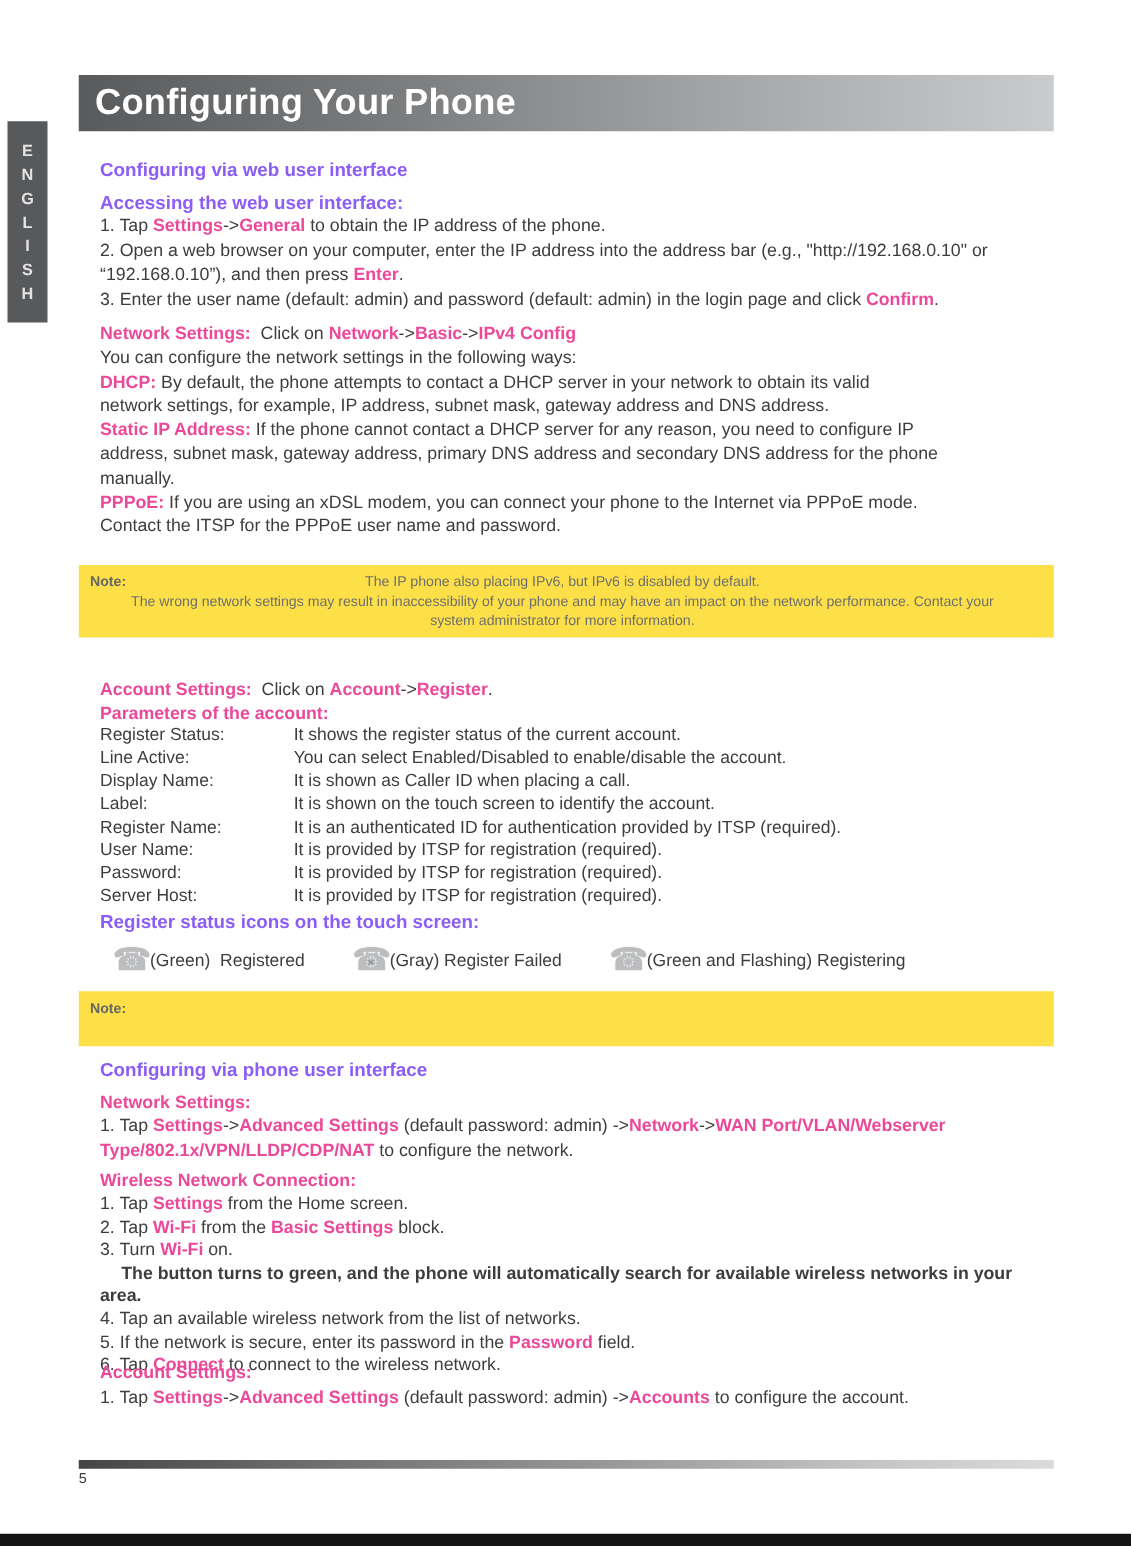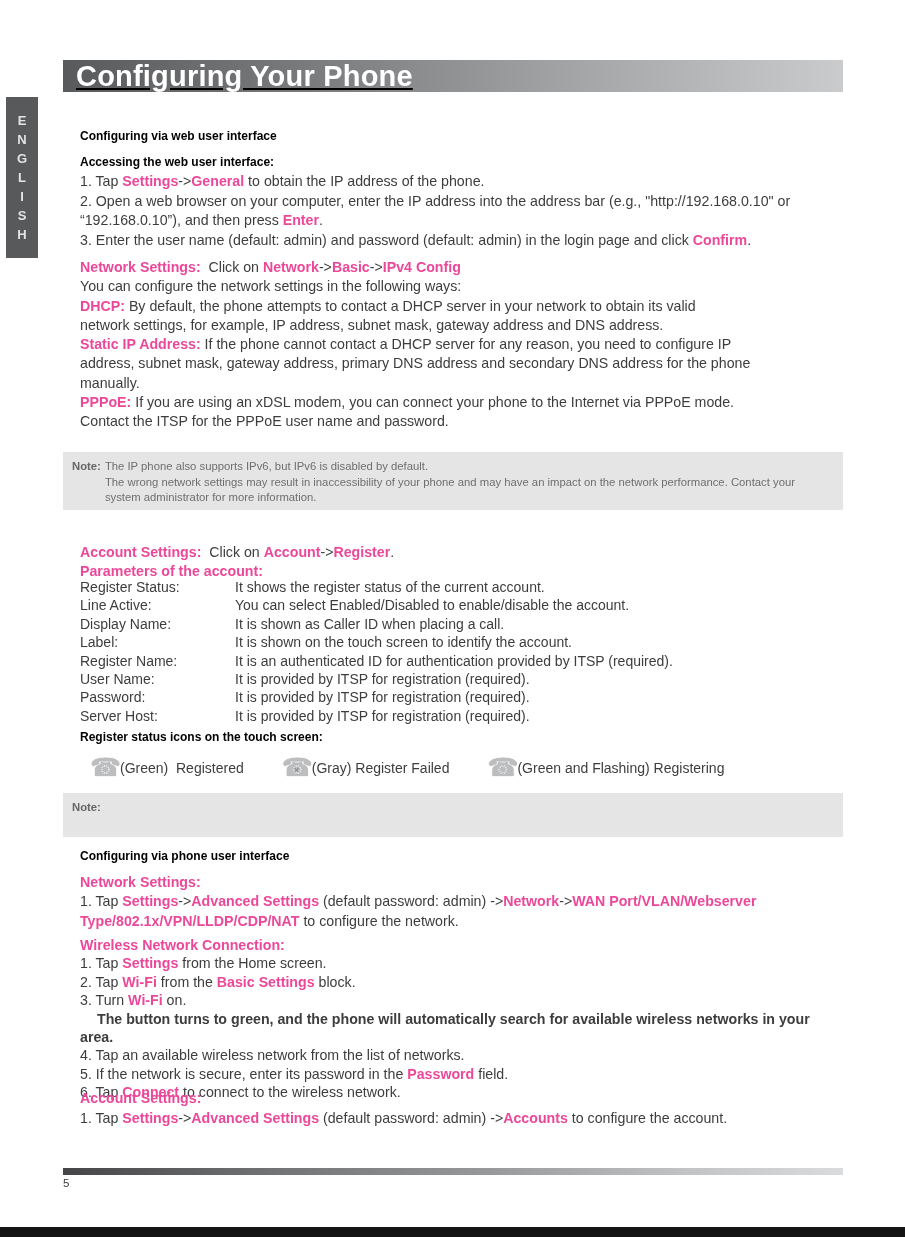--- a/index.html
+++ b/index.html
@@ -9,26 +9,25 @@
     position: relative;
     width: 905px;
     height: 1237px;
     background: #ffffff;
     overflow: hidden;
   }
   
   .header-bar {
     position: absolute;
     left: 63px; top: 60px;
-    width: 780px; height: 32px;
+    width: 780px; height: 45px;
     background: linear-gradient(90deg, #595a5c 0%, #77797b 30%, #a2a4a6 65%, #c9cbcd 100%);
     display: flex;
     align-items: center;
     padding-left: 13px;
-    text-decoration: underline;
   }
   .header-title {
     color: #ffffff;
     font-size: 29px;
     font-weight: bold;
     letter-spacing: 0.2px;
   }
   
   .lang-tab {
     position: absolute;
@@ -55,38 +54,39 @@
     width: 766px;
     color: #3d3d3d;
     font-size: 14.2px;
     line-height: 19.3px;
     white-space: pre-wrap;
   }
   .tblock b { color: #ec4899; }
   .heading {
     position: absolute;
     left: 80px;
-    color: #000000;
-    font-size: 12px;
+    color: #8b5cf6;
+    font-size: 15px;
     font-weight: bold;
     line-height: 19px;
     white-space: pre;
   }
   .indent { padding-left: 17px; font-weight: bold; }
   
   .note-box {
     position: absolute;
     left: 63px;
     width: 780px;
-    background: #e5e5e5;
+    background: #fde047;
     color: #6f6f6f;
     font-size: 11.3px;
     line-height: 15.6px;
     display: flex;
     padding: 7px 6px 7px 9px;
+    text-align: center;
   }
   .note-label { font-weight: bold; white-space: pre; color: #666666; }
   .note-body { margin-left: 4px; white-space: pre-wrap; }
   
   .params {
     position: absolute;
     left: 80px; top: 579px;
     width: 766px;
     color: #3d3d3d;
     font-size: 14px;
@@ -162,21 +162,21 @@
   </div>
 
   <div class="heading" style="top:127px;">Configuring via web user interface</div>
   <div class="heading" style="top:153px;">Accessing the web user interface:</div>
   <div class="tblock" style="top:172px; line-height:19.6px;"><span>1. Tap </span><b>Settings</b><span>-&gt;</span><b>General</b><span> to obtain the IP address of the phone.</span><br><span>2. Open a web browser on your computer, enter the IP address into the address bar (e.g., "http://192.168.0.10" or</span><br><span>“192.168.0.10”), and then press </span><b>Enter</b><span>.</span><br><span>3. Enter the user name (default: admin) and password (default: admin) in the login page and click </span><b>Confirm</b><span>.</span></div>
 
   <div class="tblock" style="top:258px;"><b>Network Settings:</b><span>  Click on </span><b>Network</b><span>-&gt;</span><b>Basic</b><span>-&gt;</span><b>IPv4 Config</b><br><span>You can configure the network settings in the following ways:</span><br><b>DHCP:</b><span> By default, the phone attempts to contact a DHCP server in your network to obtain its valid</span><br><span>network settings, for example, IP address, subnet mask, gateway address and DNS address.</span><br><b>Static IP Address:</b><span> If the phone cannot contact a DHCP server for any reason, you need to configure IP</span><br><span>address, subnet mask, gateway address, primary DNS address and secondary DNS address for the phone</span><br><span>manually.</span><br><b>PPPoE:</b><span> If you are using an xDSL modem, you can connect your phone to the Internet via PPPoE mode.</span><br><span>Contact the ITSP for the PPPoE user name and password.</span></div>
 
   <div class="note-box" style="top:452px; height:58px;">
     <span class="note-label">Note:</span>
-    <div class="note-body"><span>The IP phone also supports IPv6, but IPv6 is disabled by default.</span><br><span>The wrong network settings may result in inaccessibility of your phone and may have an impact on the network performance. Contact your</span><br><span>system administrator for more information.</span></div>
+    <div class="note-body"><span>The IP phone also placing IPv6, but IPv6 is disabled by default.</span><br><span>The wrong network settings may result in inaccessibility of your phone and may have an impact on the network performance. Contact your</span><br><span>system administrator for more information.</span></div>
   </div>
 
   <div class="tblock" style="top:543px; line-height:18.6px;"><b>Account Settings:</b><span>  Click on </span><b>Account</b><span>-&gt;</span><b>Register</b><span>.</span><br><b>Parameters of the account:</b></div>
 
   <div class="params">
     <div class="param-row">
       <span class="param-label">Register Status:</span>
       <span class="param-desc">It shows the register status of the current account.</span>
     </div>
     <div class="param-row">

